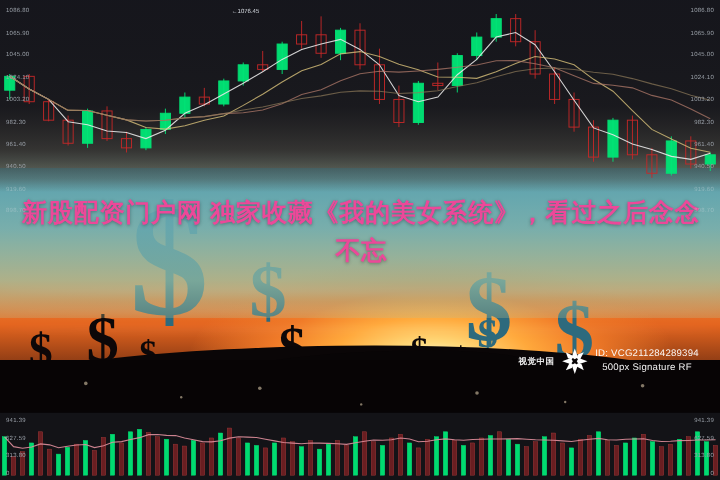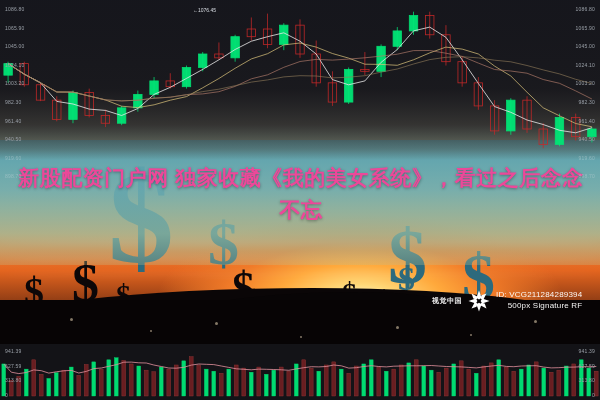--- a/index.html
+++ b/index.html
@@ -164,21 +164,21 @@
     opacity: 0.92;
   }
   .wm-burst { width: 26px; height: 26px; }
   .wm-text {
     color: #ffffff;
     font-size: 8px;
     line-height: 1.35;
     opacity: 0.95;
     letter-spacing: 0.2px;
   }
-  .wm-text .l2 { text-align: right; }
+  .wm-text .l2 { text-align: center; }
 </style>
 </head>
 <body>
 
 <div id="stage">
 
   <div class="photo">
     <div class="sky"></div>
 
     <div class="cloudband" style="top:238px;height:8px;"></div>

